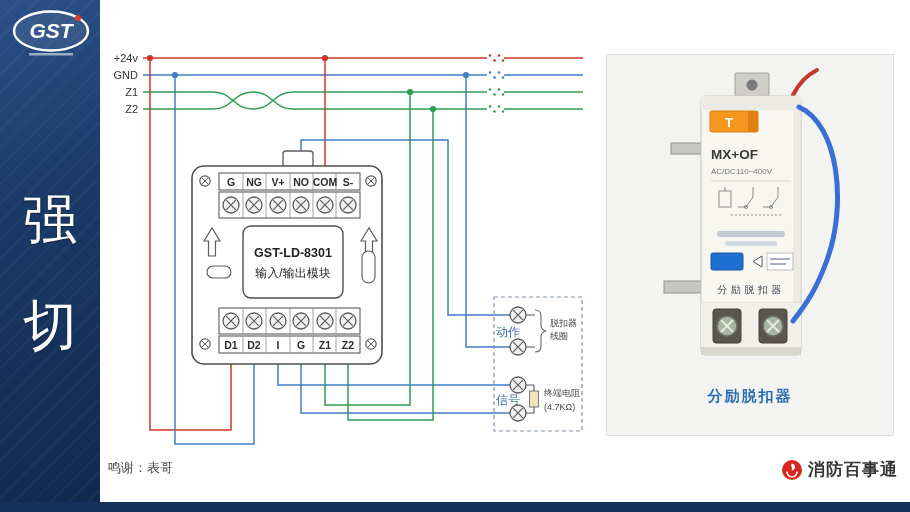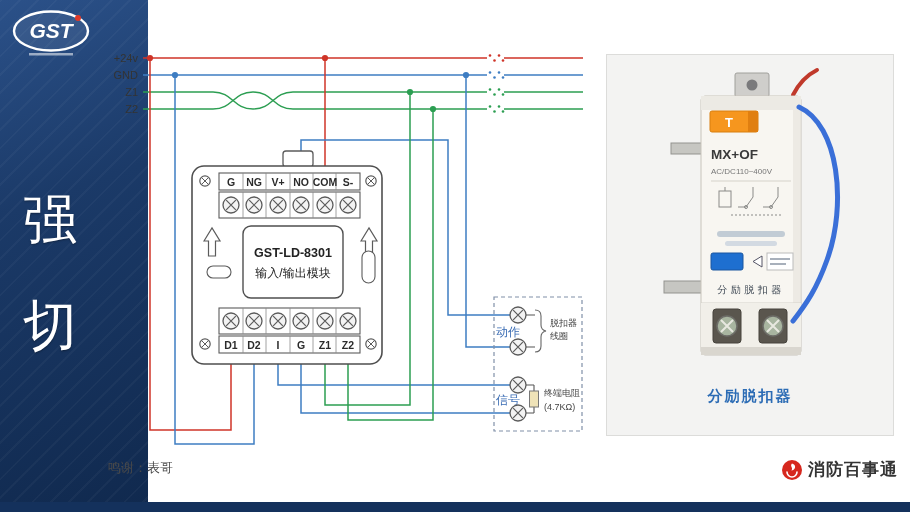--- a/index.html
+++ b/index.html
@@ -5,21 +5,20 @@
   html,body{margin:0;padding:0;}
   body{
     width:910px;height:512px;position:relative;overflow:hidden;
     background:#ffffff;
     font-family:"Liberation Sans","DejaVu Sans",sans-serif;
   }
   
   .sidebar{
     position:absolute;left:0;top:0;width:100px;height:512px;
     background:linear-gradient(160deg,#2b5189 0%,#1b3a68 38%,#10294e 100%);
-    padding-left:48px;
   }
   .sidebar::before{
     content:"";position:absolute;inset:0;
     background:
       repeating-linear-gradient(135deg,rgba(255,255,255,0.06) 0 2px,transparent 2px 13px);
     opacity:.55;
   }
   .side-logo{position:absolute;left:8px;top:6px;}
   .side-char{
     position:absolute;left:0;width:100px;text-align:center;

